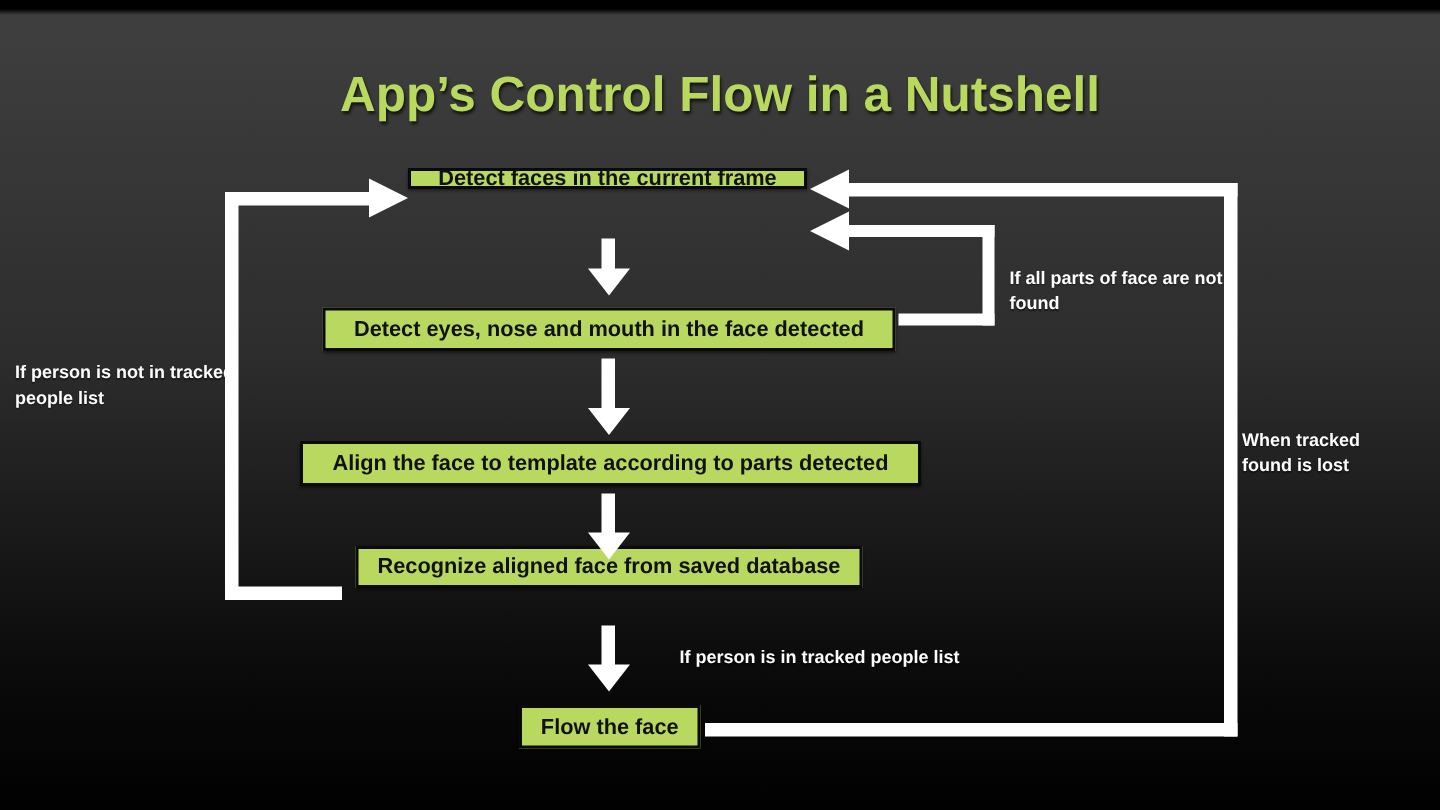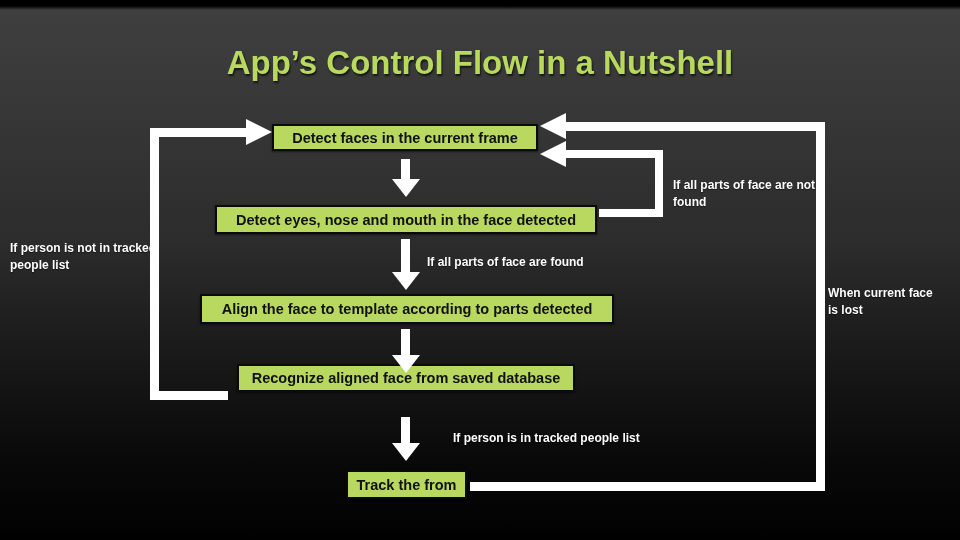--- a/index.html
+++ b/index.html
@@ -41,30 +41,29 @@
   .tri-left{border-top:13px solid transparent;border-bottom:13px solid transparent;border-right:26px solid #fff;}
   .tri-right{border-top:13px solid transparent;border-bottom:13px solid transparent;border-left:26px solid #fff;}
 </style>
 </head>
 <body>
 
 <div class="slide">
 
   <div class="title">App’s Control Flow in a Nutshell</div>
 
-  <div class="box" style="left:272px;top:124px;width:266px;height:27px;">Detect faces in the current frame</div>
+  <div class="box" style="left:272px;top:112px;width:266px;height:14px;">Detect faces in the current frame</div>
   <div class="box" style="left:200px;top:294px;width:414px;height:30px;">Align the face to template according to parts detected</div>
   <div class="box" style="left:215px;top:205px;width:382px;height:29px;">Detect eyes, nose and mouth in the face detected</div>
   <div class="box" style="left:237px;top:364px;width:338px;height:28px;">Recognize aligned face from saved database</div>
-  <div class="box" style="left:346px;top:470px;width:121px;height:29px;">Track the from</div>
+  <div class="box" style="left:346px;top:470px;width:121px;height:29px;">Flow the face</div>
 
   <div class="cond" style="left:673px;top:177px;width:145px;">If all parts of face are not found</div>
   <div class="cond" style="left:10px;top:240px;width:158px;">If person is not in tracked people list</div>
-  <div class="cond nowrap" style="left:427px;top:254px;">If all parts of face are found</div>
-  <div class="cond" style="left:828px;top:285px;width:112px;">When current face is lost</div>
+  <div class="cond" style="left:828px;top:285px;width:112px;">When tracked found is lost</div>
   <div class="cond nowrap" style="left:421px;top:430px;margin-left:32px;">If person is in tracked people list</div>
 
   <div class="line" style="left:401px;top:159px;width:9px;height:21px;"></div>
   <div class="tri tri-down" style="left:392px;top:179px;"></div>
 
   <div class="line" style="left:401px;top:239px;width:9px;height:34px;"></div>
   <div class="tri tri-down" style="left:392px;top:272px;"></div>
 
   <div class="line" style="left:401px;top:329px;width:9px;height:27px;"></div>
   <div class="tri tri-down" style="left:392px;top:355px;"></div>

